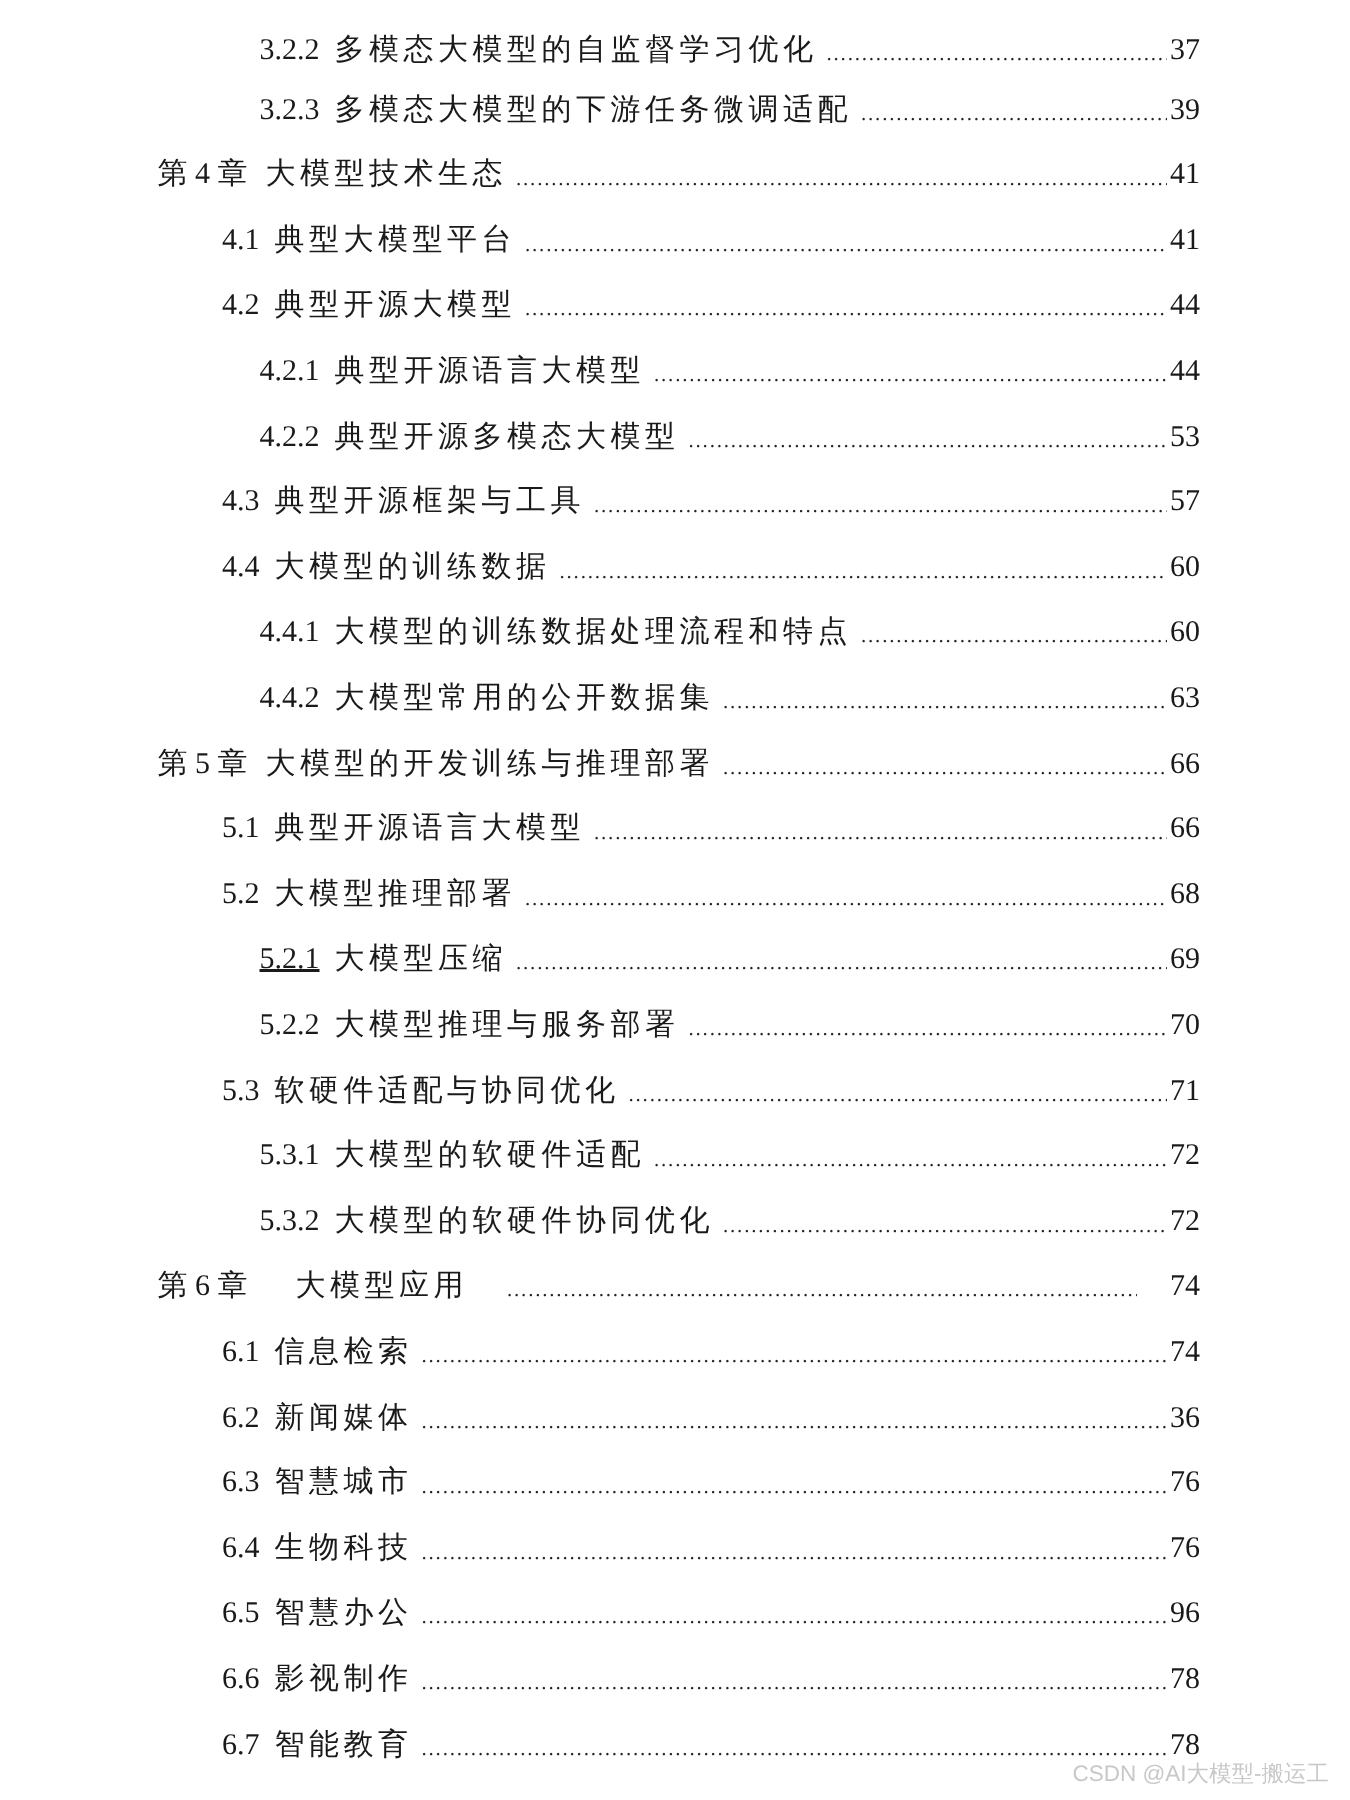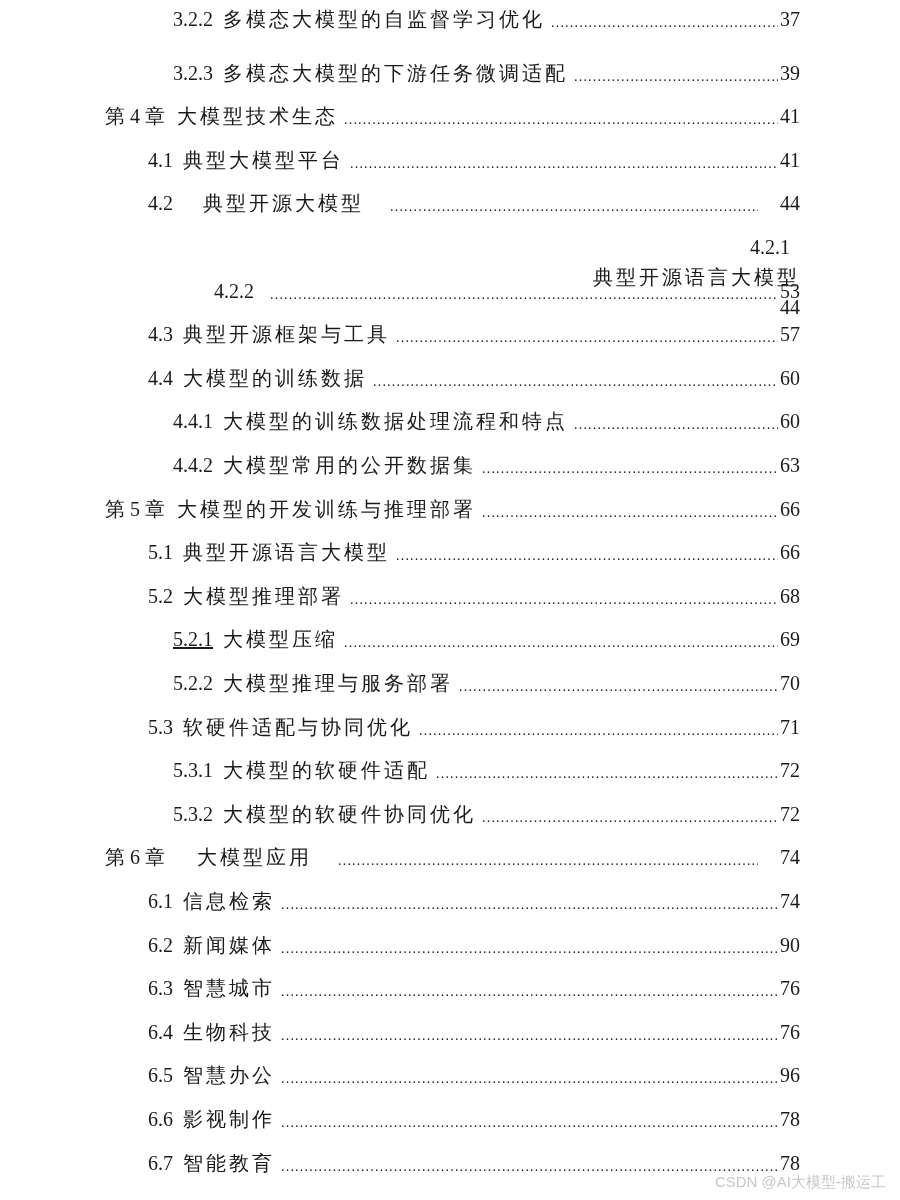--- a/index.html
+++ b/index.html
@@ -16,21 +16,21 @@
   .leader{flex:1;overflow:hidden;white-space:nowrap;margin:0 2px 0 6px;
           letter-spacing:1.2px;font-size:14px;line-height:22px;color:#222;}
   .page{white-space:nowrap;}
   .watermark{position:absolute;right:14px;bottom:8px;font-family:"Liberation Sans","DejaVu Sans",sans-serif;
              font-size:15px;color:#c8c8c8;}
 </style>
 </head>
 <body>
 
 <div class="toc" id="toc">
-    <div class="row l2" style="top: 4px;">
+    <div class="row l2" style="top: 18px;">
       <span class="num" style="margin-right: 10px;">3.2.2</span>
       <span class="title">多模态大模型的自监督学习优化</span>
       <span class="leader">........................................................................................................................................................</span>
       <span class="page">37</span>
     </div>
     <div class="row l2" style="top: 57.6px;">
       <span class="num" style="margin-right: 10px;">3.2.3</span>
       <span class="title">多模态大模型的下游任务微调适配</span>
       <span class="leader">........................................................................................................................................................</span>
       <span class="page">39</span>
@@ -40,34 +40,35 @@
       <span class="title">大模型技术生态</span>
       <span class="leader">........................................................................................................................................................</span>
       <span class="page">41</span>
     </div>
     <div class="row l1" style="top: 144.8px;">
       <span class="num" style="margin-right: 10px;">4.1</span>
       <span class="title">典型大模型平台</span>
       <span class="leader">........................................................................................................................................................</span>
       <span class="page">41</span>
     </div>
-    <div class="row l1" style="top: 188.4px; gap: 20px;">
+    <div class="row l1" style="top: 188.4px;">
       <span class="num" style="margin-right: 10px;">4.2</span>
       <span class="title">典型开源大模型</span>
       <span class="leader">........................................................................................................................................................</span>
       <span class="page">44</span>
     </div>
-    <div class="row l2" style="top: 232px; flex-direction: column;">
+    <div class="row l2" style="top: 232px;">
       <span class="num" style="margin-right: 10px;">4.2.1</span>
       <span class="title">典型开源语言大模型</span>
       <span class="leader">........................................................................................................................................................</span>
       <span class="page">44</span>
     </div>
     <div class="row l2" style="top: 275.6px;">
-      <span class="num" style="margin-right: 10px; margin-left: 41px;">4.2.2</span>
+      <span class="num" style="margin-right: 10px;">4.2.2</span>
+      <span class="title">典型开源多模态大模型</span>
       <span class="leader">........................................................................................................................................................</span>
       <span class="page">53</span>
     </div>
     <div class="row l1" style="top: 319.2px;">
       <span class="num" style="margin-right: 10px;">4.3</span>
       <span class="title">典型开源框架与工具</span>
       <span class="leader">........................................................................................................................................................</span>
       <span class="page">57</span>
     </div>
     <div class="row l1" style="top: 362.8px;">
@@ -145,21 +146,21 @@
     <div class="row l1" style="top: 886px;">
       <span class="num" style="margin-right: 10px;">6.1</span>
       <span class="title">信息检索</span>
       <span class="leader">........................................................................................................................................................</span>
       <span class="page">74</span>
     </div>
     <div class="row l1" style="top: 929.6px;">
       <span class="num" style="margin-right: 10px;">6.2</span>
       <span class="title">新闻媒体</span>
       <span class="leader">........................................................................................................................................................</span>
-      <span class="page">90</span>
+      <span class="page">36</span>
     </div>
     <div class="row l1" style="top: 973.2px;">
       <span class="num" style="margin-right: 10px;">6.3</span>
       <span class="title">智慧城市</span>
       <span class="leader">........................................................................................................................................................</span>
       <span class="page">76</span>
     </div>
     <div class="row l1" style="top: 1016.8px;">
       <span class="num" style="margin-right: 10px;">6.4</span>
       <span class="title">生物科技</span>

